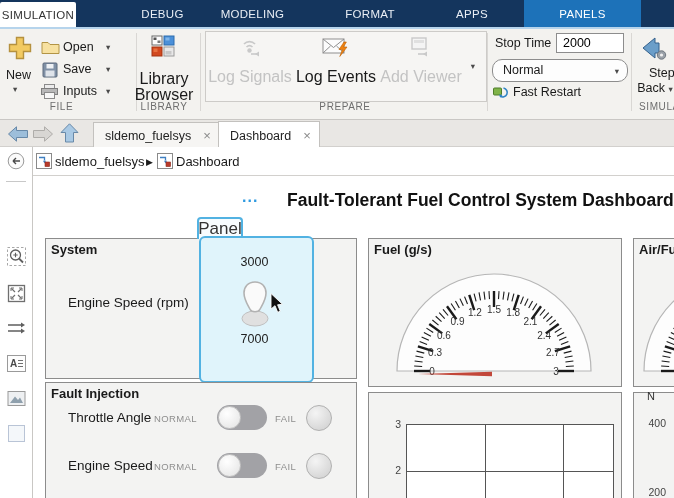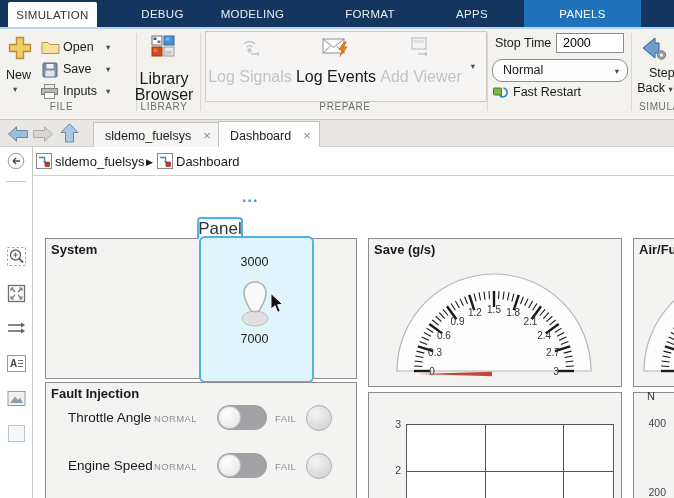--- a/index.html
+++ b/index.html
@@ -60,21 +60,21 @@
   .plot{position:absolute;background:#fff;border:1px solid #555;}
   .gline{position:absolute;background:#555;}
   .ytick{position:absolute;font-size:10.5px;color:#444;text-align:right;}
 </style>
 </head>
 <body>
 
 <div id="app">
 
   <div id="tabbar" class="abs">
-    <div class="topTab active" style="left:8px;width:89px;">
+    <div class="topTab active" style="left:0;width:76px;">
         <span>SIMULATION</span>
       </div>
     <div class="topTab" style="left:125px;width:75px;">
         <span>DEBUG</span>
       </div>
     <div class="topTab" style="left:210px;width:85px;">
         <span>MODELING</span>
       </div>
     <div class="topTab" style="left:330px;width:80px;">
         <span>FORMAT</span>
@@ -312,41 +312,43 @@
     </span>
     <span class="sideIcon" style="top:276px;">
       <svg width="21" height="21" viewBox="0 0 21 21">
           <rect x="2.5" y="2.5" width="16" height="16" fill="#f4f7fa" stroke="#b9c4d6"></rect>
         </svg>
     </span>
   </div>
 
   <div id="canvas" class="abs">
     <div id="ellipsis">...</div>
+    <div id="pageTitle">Fault-Tolerant Fuel Control System Dashboard</div>
 
     <div class="panelBox" style="left:12px;top:62px;width:310px;height:139px;">
       <div class="panelTitle">System</div>
+      <div class="abs" style="left:22px;top:56px;font-size:13.5px;color:#1a1a1a;">Engine Speed (rpm)</div>
     </div>
 
     <div id="knobTab">
         <span>Panel</span>
       </div>
     <div id="knobPanel">
       <div class="knobVal" style="top:17px;">3000</div>
       <div class="abs" style="left:39px;top:42px;">
         <svg width="30" height="48" viewBox="0 0 30 48">
           <ellipse cx="15" cy="38.5" rx="13" ry="7.5" fill="#e0e0e0" stroke="#c0c0c0"></ellipse>
           <path d="M15 2 c7.2 0 11 5 11 11 c0 7 -4.2 12.5 -6.2 16.5 c-1.4 3 -8.2 3 -9.6 0 C8.2 25.5 4 20 4 13 c0 -6 3.8 -11 11 -11 z" fill="#fafafa" stroke="#b2b2b2" stroke-width="1.6"></path>
         </svg>
       </div>
       <div class="knobVal" style="top:94px;">7000</div>
     </div>
 
     <div class="panelBox" style="left:335px;top:62px;width:252px;height:147px;">
-      <div class="panelTitle">Save (g/s)</div>
+      <div class="panelTitle">Fuel (g/s)</div>
       <svg class="abs" style="left:20px;top:28px;" width="210" height="114" viewBox="0 0 210 114">
           <path d="M 8 104 A 97 97 0 0 1 202 104 Z" fill="#fdfdfd" stroke="#b6b6b6" stroke-width="1.2"></path>
           <line x1="41" y1="103.99999999999999" x2="25" y2="103.99999999999999" stroke="#1a1a1a" stroke-width="2.4"></line>
           <line x1="33.142075553164446" y1="99.47908259388942" x2="25.15786172573827" y2="98.97675843765491" stroke="#1a1a1a" stroke-width="1.1"></line>
           <line x1="33.5677415053576" y1="94.97600718337007" x2="25.630823894841782" y2="93.97334131485565" stroke="#1a1a1a" stroke-width="1.1"></line>
           <line x1="34.27531794753442" y1="90.5085453498278" x2="26.417019941704908" y2="89.009494833142" stroke="#1a1a1a" stroke-width="1.1"></line>
           <line x1="35.26201239873856" y1="86.09432812413046" x2="27.513347109709514" y2="84.10480902681161" stroke="#1a1a1a" stroke-width="1.1"></line>
           <line x1="44.132382957110174" y1="84.22291236000336" x2="28.915478696387723" y2="79.2786404500042" stroke="#1a1a1a" stroke-width="2.4"></line>
           <line x1="38.05609301604591" y1="77.49503220670317" x2="30.6178811289399" y2="74.55003578522575" stroke="#1a1a1a" stroke-width="1.1"></line>
           <line x1="39.8524522224466" y1="73.34389100731475" x2="32.613835802718455" y2="69.93765667479417" stroke="#1a1a1a" stroke-width="1.1"></line>

